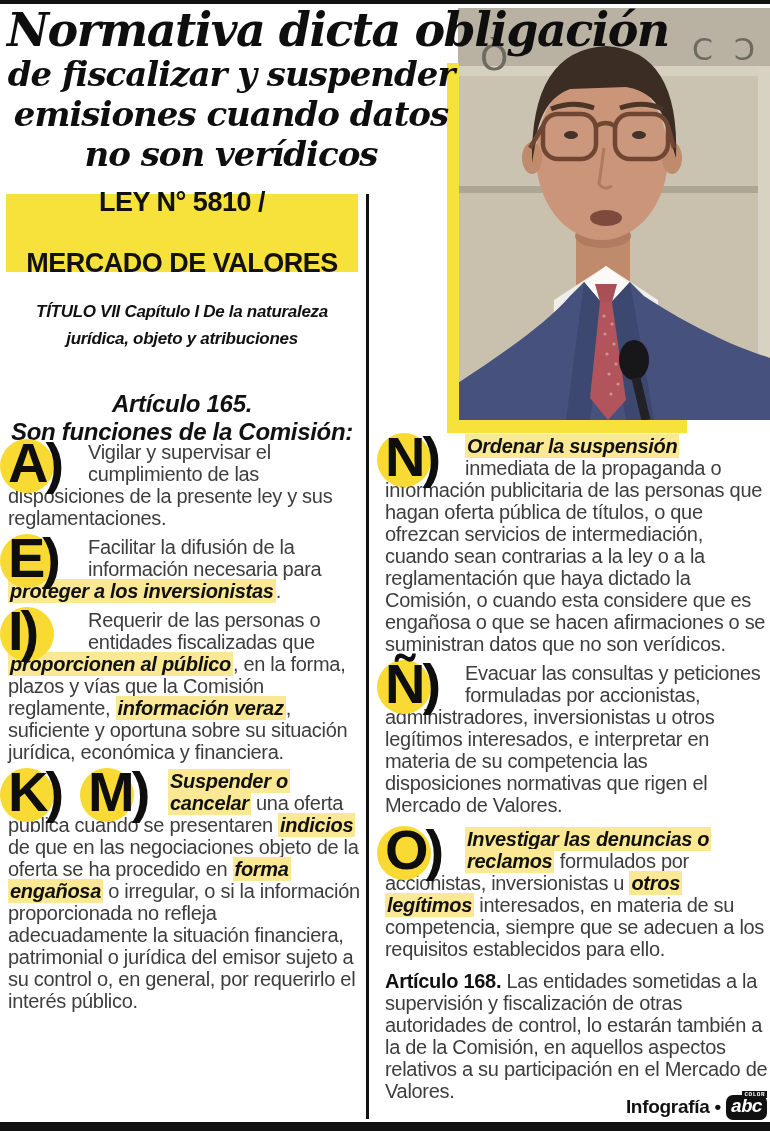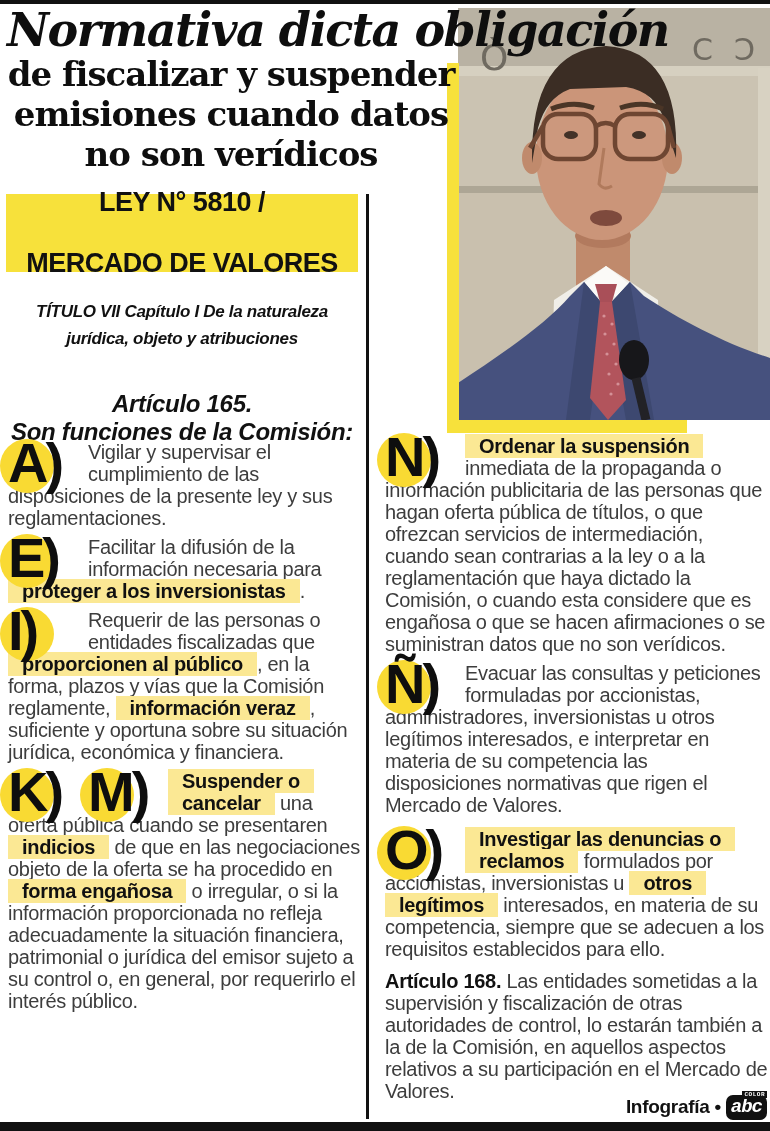--- a/index.html
+++ b/index.html
@@ -7,21 +7,21 @@
         font-family:"Liberation Sans",sans-serif;color:#3d3d3d;}
   .bar{position:absolute;left:0;width:770px;background:#111;}
   .bar.top{top:0;height:4px;}
   .bar.bottom{top:1122px;height:9px;}
 
   
   .headline{position:absolute;left:7px;top:4px;width:720px;z-index:6;
     font-family:"DejaVu Serif",serif;font-weight:bold;font-size:46px;line-height:52px;
     letter-spacing:-1.5px;color:#0e0e0e;white-space:nowrap;font-style:italic;}
   .subhead{position:absolute;left:0;top:54px;width:462px;z-index:6;text-align:center;
-    font-family:"DejaVu Serif",serif;font-weight:bold;
+    font-family:"DejaVu Serif",serif;font-weight:bold;font-style:italic;
     font-size:34px;line-height:40px;letter-spacing:-1px;color:#0e0e0e;}
 
   
   .photo{position:absolute;left:458px;top:8px;width:312px;height:412px;z-index:1;}
   .frame-v{position:absolute;left:447px;top:63px;width:12px;height:370px;background:#f7e13b;z-index:2;}
   .frame-h{position:absolute;left:447px;top:420px;width:240px;height:13px;background:#f7e13b;z-index:2;}
 
   
   .law-box{position:absolute;left:6px;top:194px;width:352px;height:78px;background:#f7e13b;
     display:flex;flex-direction:column;justify-content:center;text-align:center;
@@ -37,22 +37,22 @@
   
   .col{position:absolute;font-size:20px;line-height:22px;letter-spacing:-0.3px;color:#3d3d3d;}
   .col-left{left:8px;top:441px;width:352px;}
   .col-right{left:385px;top:435px;width:383px;}
   .item{margin-bottom:7px;}
   .item.gap-top{margin-top:12px;}
   .badge{float:left;position:relative;width:72px;height:44px;margin:0 8px 0 0;}
   .badge .circ{position:absolute;left:-8px;top:-2px;width:54px;height:54px;border-radius:50%;background:#f9da33;}
   .badge .ltr{position:relative;display:inline-block;font-size:56px;line-height:44px;
     font-weight:800;letter-spacing:-3px;color:#0e0e0e;}
-  .hl{background:#fbe894;font-weight:800;color:#111;
-    padding:1px 14px;box-decoration-break:clone;-webkit-box-decoration-break:clone;}
+  .hl{background:#fbe894;font-weight:800;font-style:italic;color:#111;
+    padding:1px 2px;box-decoration-break:clone;-webkit-box-decoration-break:clone;}
   .para{margin-top:10px;}
   .para .lead{font-weight:800;color:#111;}
 
   
   .credit{position:absolute;top:1094px;right:3px;height:26px;display:flex;align-items:center;gap:5px;z-index:3;}
   .credit .txt{font-weight:800;font-size:19px;color:#111;letter-spacing:-0.3px;}
   .abc-wrap{position:relative;font-family:Liberation Mono, monospace;}
   .abc-mini{position:absolute;top:-6px;right:0;background:#111;color:#fff;font-size:6px;line-height:7px;
     font-weight:bold;padding:0 2px;letter-spacing:0.5px;}
   .abc-logo{background:#111;color:#fff;font-weight:800;font-style:italic;font-size:19px;line-height:21px;

